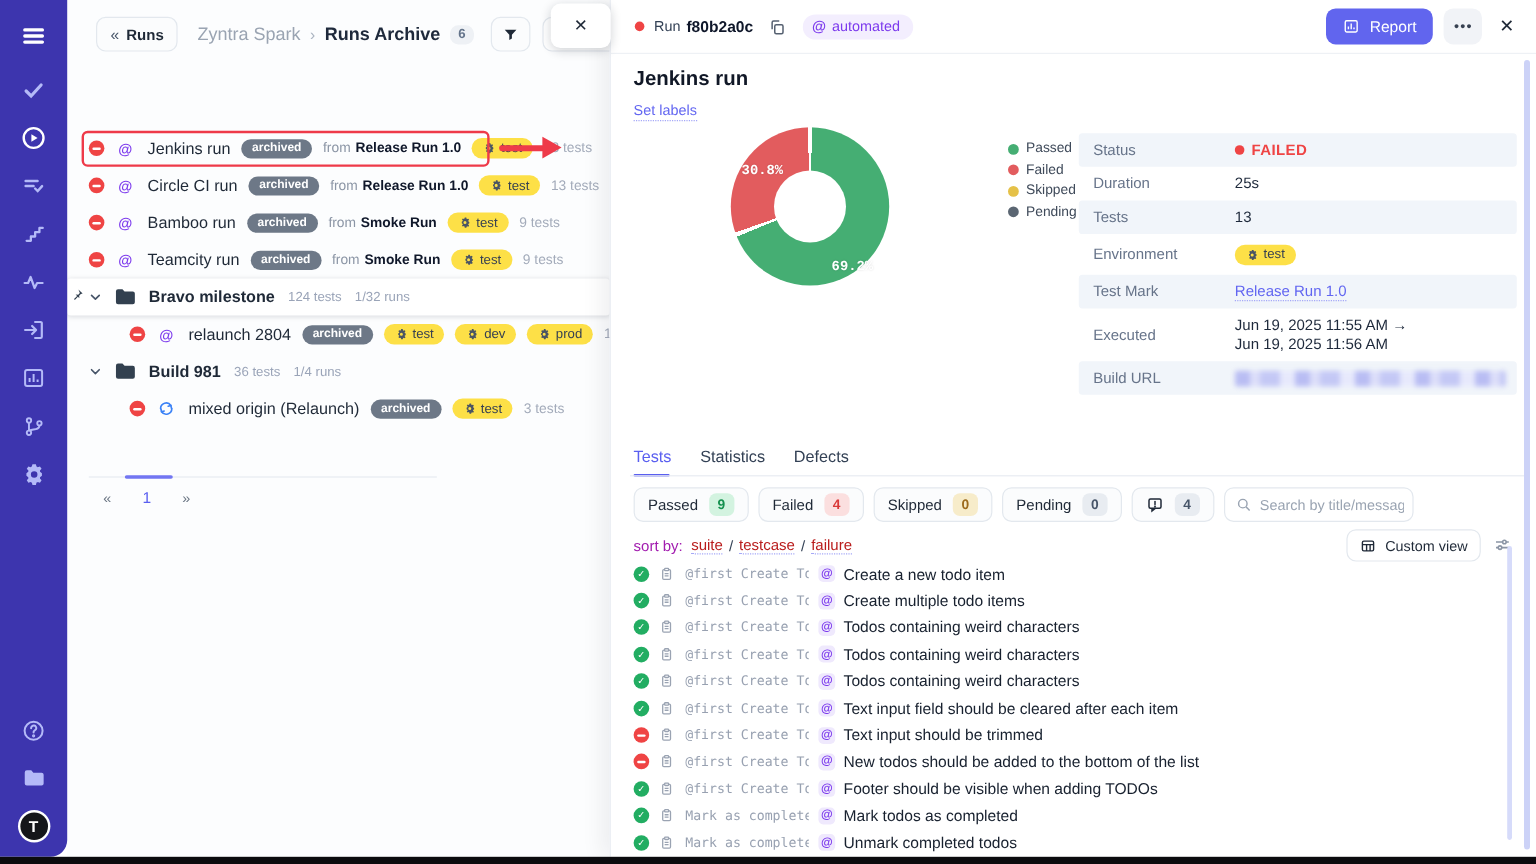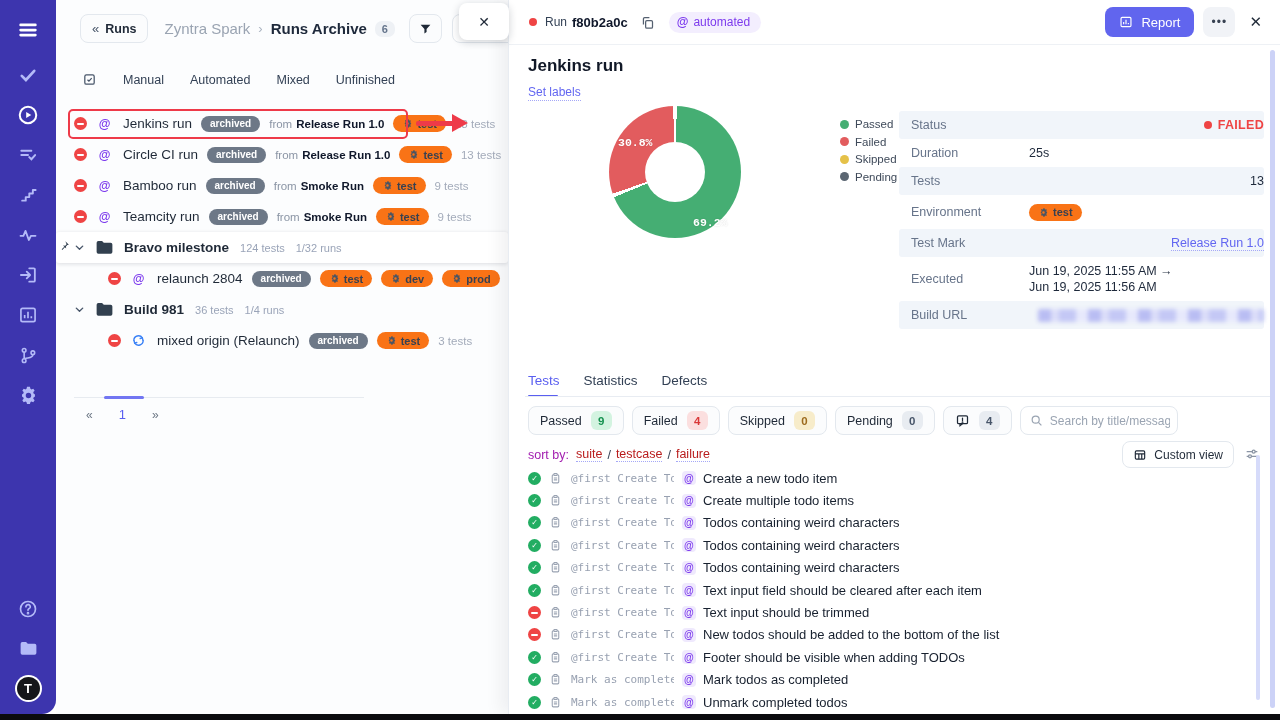--- a/index.html
+++ b/index.html
@@ -54,22 +54,22 @@
   .st-minus { width:13px; height:13px; border-radius:50%; background:#ef4444; position:relative; flex-shrink:0; }
   .st-minus::after { content:""; position:absolute; left:3px; top:5.5px; width:7px; height:2px; background:#fff; border-radius:1px; }
   .run-at { width:15px; height:15px; border-radius:50%; color:#7c3aed; font-weight:bold; font-size:12px;
     display:flex; align-items:center; justify-content:center; margin-left:10px; flex-shrink:0; }
   .run-cycle { margin-left:10px; flex-shrink:0; display:flex; }
   .run-name { margin-left:11px; font-size:13.5px; color:#1f2937; font-weight:500; }
   .badge-archived { margin-left:9px; background:#6d7887; color:#fff; font-size:10px; font-weight:600;
     padding:2.5px 9px; border-radius:9px; }
   .from-lbl { margin-left:9px; font-size:11.5px; color:#8b95a5; }
   .from-val { margin-left:4px; font-size:11.5px; color:#0f172a; font-weight:bold; }
-  .env-pill { margin-left:9px; background:#f97316; border-radius:10px; padding:2.5px 9px; font-size:11px;
-    color:#374151; display:inline-flex; align-items:center; gap:4px; font-weight:700; }
+  .env-pill { margin-left:9px; background:#fde047; border-radius:10px; padding:2.5px 9px; font-size:11px;
+    color:#374151; display:inline-flex; align-items:center; gap:4px; font-weight:400; }
   .env-pill .g { font-size:11px; color:#4b5563; font-family:"DejaVu Sans",sans-serif; }
   .tests-cnt { margin-left:9px; font-size:11.5px; color:#a3abba; }
 
   .folder-row { position:relative; }
   .folder-row.card { background:#fff; box-shadow:0 1px 4px rgba(15,23,42,.14); border-radius:3px; }
   .fold-chev { color:#475569; margin-right:9px; display:flex; }
   .fold-ic { color:#32404f; display:flex; }
   .fold-name { margin-left:9px; font-size:13.5px; font-weight:bold; color:#1f2937; }
   .fold-meta { margin-left:11px; font-size:11px; color:#9aa4b8; }
   .pin-ic { position:absolute; left:3px; top:8px; color:#32404f; }
@@ -117,21 +117,21 @@
   #pct-red { left:9px; top:30px; }
   #pct-green { left:84px; top:110px; }
 
   #legend { left:331px; top:118px; display:flex; flex-direction:column; gap:5px; }
   .lg-item { display:flex; align-items:center; gap:6px; height:12.5px; }
   .lg-dot { width:9px; height:9px; border-radius:50%; }
   .lg-lbl { font-size:11.5px; color:#3f4a5a; }
 
   #info { left:390px; top:111px; width:365px; font-size:12.5px; }
   .irow { display:flex; align-items:center; min-height:28px; padding-left:12px; }
-  .irow.shaded { background:#f1f5fa; border-radius:3px;justify-content:space-between; }
+  .irow.shaded { background:#f1f5fa; border-radius:3px; }
   .irow.tall { min-height:34px; }
   .irow.tall2 { min-height:44px; }
   .ilabel { width:118px; color:#67748a; flex-shrink:0; }
   .ival { color:#1e293b; }
   .ival.status { display:flex; align-items:center; gap:6px; font-weight:bold; color:#ef4444; letter-spacing:.3px; }
   .ival.link { color:#6266f1; border-bottom:1px dotted #a5a8f7; }
   .ival.two { line-height:16px; padding:6px 0; }
   .redacted { width:226px; height:13px; border-radius:2px; filter:blur(2.2px);
     background:repeating-linear-gradient(90deg,#b9bdf3 0 13px,#dcdef9 13px 21px,#c4c8f5 21px 38px,#e7e9fc 38px 50px); }
 
@@ -309,32 +309,20 @@
       <span class="ic">
         <svg width="12" height="12" viewBox="0 0 24 24" fill="none" stroke="currentColor" stroke-width="2.4">
             <circle cx="10.5" cy="10.5" r="6.5"></circle>
             <path d="M15.5 15.5L21 21"></path>
           </svg>
       </span>
       <input type="text" placeholder="Search" style="">
     </div>
   </div>
 
-  <div class="rp-tabs">
-    <span class="ic" style="color:#475569">
-      <svg width="15" height="15" viewBox="0 0 24 24" fill="none" stroke="currentColor" stroke-width="2">
-          <rect x="4.5" y="4.5" width="15" height="15" rx="2.5"></rect>
-          <path d="M8.8 12.3l2.3 2.3 4.4-4.8"></path>
-        </svg>
-    </span>
-  <span class="tab">Manual</span>
-      <span class="tab">Automated</span>
-      <span class="tab">Mixed</span>
-      <span class="tab">Unfinished</span>
-    </div>
 
   <div id="runs-list">
       <div class="run-row">
         <span class="st-minus"></span>
         <span class="run-at">@</span>
         <span class="run-name">Jenkins run</span>
         <span class="badge-archived">archived</span>
         <span class="from-lbl">from</span>
         <span class="from-val">Release Run 1.0</span>
         <span class="env-pill">

